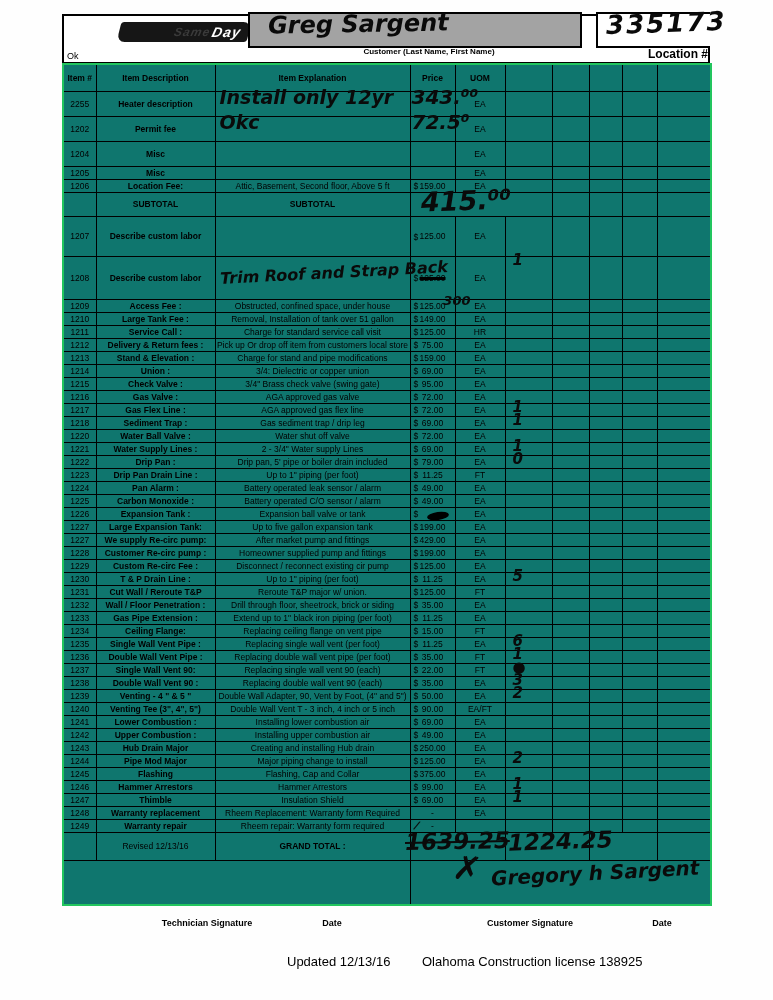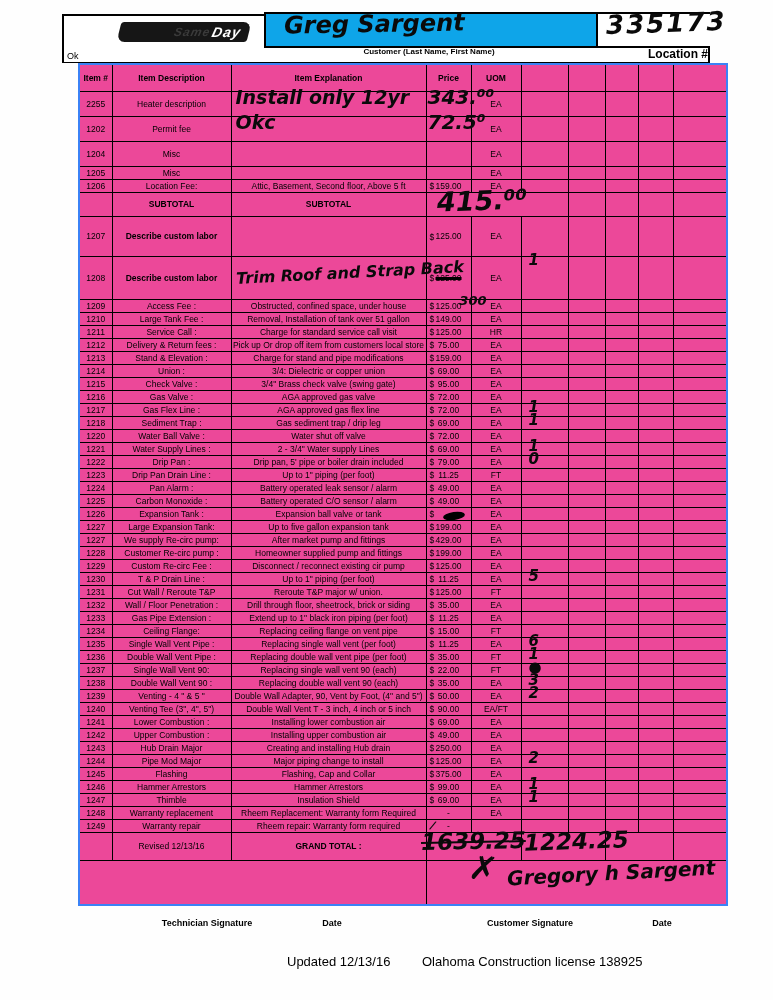--- a/index.html
+++ b/index.html
@@ -7,39 +7,39 @@
         font-family:"Liberation Sans",sans-serif;color:#000;}
   .form{position:absolute;left:62px;top:14px;width:648px;}
 
   
   .topband{position:relative;height:46px;border:2px solid #000;border-bottom:1px solid #000;background:#fff;}
   .logo{position:absolute;left:55px;top:6px;width:130px;height:20px;background:#161616;
         transform:skewX(-14deg);border-radius:3px 8px 3px 8px;display:flex;align-items:center;justify-content:flex-end;}
   .logo .same{color:#3a3a3a;font-weight:bold;font-style:italic;font-size:12px;letter-spacing:1px;}
   .logo .day{color:#fff;font-weight:bold;font-style:italic;font-size:14px;padding:0 8px 0 2px;letter-spacing:1px;}
   .ok{position:absolute;left:3px;bottom:1px;font-size:9px;}
-  .namebox{position:absolute;left:200px;top:-4px;width:330px;height:32px;border:2px solid #000;background:#0ea5e9;}
+  .namebox{position:absolute;left:184px;top:-4px;width:330px;height:32px;border:2px solid #000;background:#a3a3a3;}
   .customer-label{position:absolute;left:200px;top:31px;width:330px;text-align:center;font-size:8px;font-weight:bold;}
   .locbox{position:absolute;left:532px;top:-4px;width:112px;height:32px;border:2px solid #000;border-right:none;background:#fff;}
   .location-label{position:absolute;left:532px;top:31px;width:112px;text-align:right;font-size:12px;font-weight:bold;}
 
   
   .hand{font-family:"DejaVu Sans",sans-serif;font-style:italic;font-weight:bold;color:#0a0a0a;white-space:nowrap;}
   .name-hand{position:absolute;left:18px;top:-4px;font-size:24px;transform:rotate(-1deg);}
   .loc-hand{position:absolute;left:8px;top:-6px;font-size:26px;letter-spacing:2px;transform:rotate(-2deg);}
 
   
-  table.sheet{border-collapse:collapse;table-layout:fixed;width:648px;background:#ec4899;border:2px solid #3b82f6;margin-left:16px;}
+  table.sheet{border-collapse:collapse;table-layout:fixed;width:648px;background:#0f766e;border:2px solid #22c55e;}
   table.sheet td,table.sheet th{border:1px solid #000;padding:0;overflow:visible;position:relative;
         font-size:8.5px;line-height:1.05;text-align:center;vertical-align:middle;}
   thead th{height:26px;font-size:9.5px;font-weight:bold;border-bottom:2px solid #000;}
   tr{height:13px;}
   tr.rh25{height:25px;} tr.rh13{height:13px;} tr.rh40{height:40px;} tr.rh43{height:43px;}
   tr.rh24{height:24px;} tr.rh28{height:28px;} tr.rh44{height:44px;}
-  .c-desc{font-size:8.5px;}
+  .c-desc{font-size:8.5px;font-weight:bold;}
   .c-expl{font-size:8px;}
   .c-price{text-align:right;padding-right:3px;}
   .c-price .pd{position:absolute;left:3px;top:50%;transform:translateY(-50%);}
   .c-uom{font-size:8px;}
   tr.bold-desc .c-desc{font-weight:bold;}
   .expl-hand{position:absolute;left:4px;top:-4px;font-size:19px;z-index:4;}
   tr.rh43 .expl-hand{font-size:16px;top:8px;transform:rotate(-3deg);}
   .price-hand{position:absolute;left:1px;top:-5px;font-size:20px;z-index:4;}
   tr.struck-price .pv{text-decoration:line-through;text-decoration-thickness:3px;}
   tr.struck-price .price-hand{left:auto;right:-16px;top:auto;bottom:-9px;font-size:13px;}

